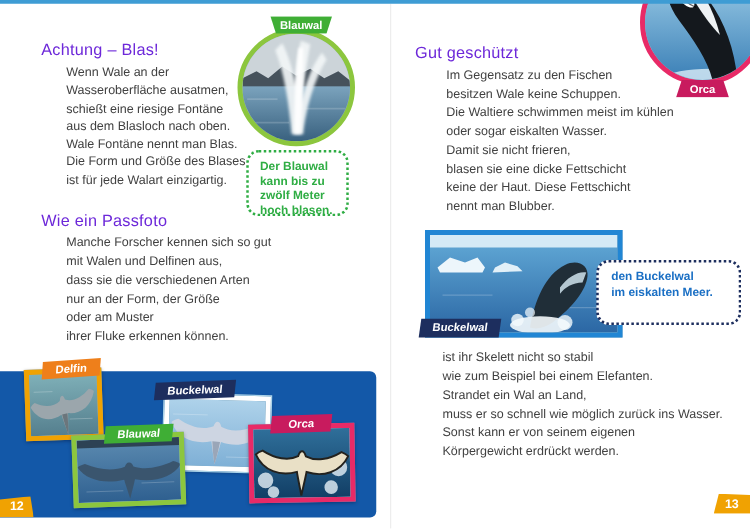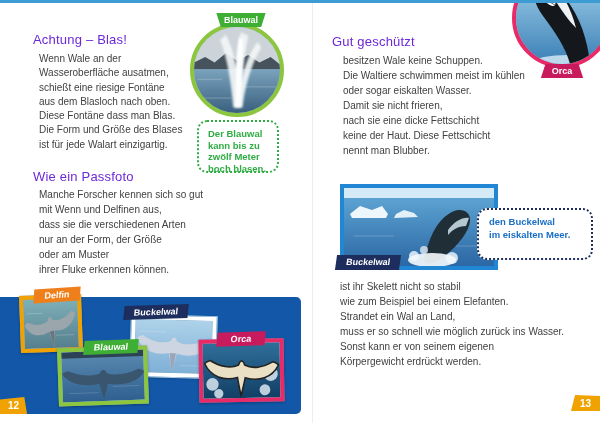--- a/index.html
+++ b/index.html
@@ -3,21 +3,21 @@
 <meta charset="utf-8">
 <style>
   html,body{margin:0;padding:0;background:#ffffff;}
   .page{position:relative;width:600px;height:423px;background:#ffffff;overflow:hidden;
         font-family:"Liberation Sans",sans-serif;}
   .top-strip{position:absolute;left:0;top:0;width:600px;height:3px;background:#3e9cd4;z-index:9;}
   .gutter{position:absolute;left:312px;top:3px;width:1px;height:420px;background:rgba(0,0,0,0.07);}
   .heading{position:absolute;margin:0;font-size:13px;font-weight:normal;color:#6d28d9;
            letter-spacing:.2px;white-space:nowrap;}
   .para{position:absolute;font-size:10px;color:#414141;}
-  .para div{white-space:nowrap;}
+  .para div{white-space:nowrap;margin-left:14px;}
   .badge{position:absolute;color:#ffffff;font-weight:bold;font-size:9px;line-height:14px;
          height:14px;text-align:center;white-space:nowrap;z-index:6;}
   .trap-down{clip-path:polygon(6% 0,94% 0,86% 100%,14% 100%);}
   .trap-up{clip-path:polygon(14% 0,86% 0,96% 100%,4% 100%);}
   .skew{transform:skewX(-8deg);}
   .circle-frame{position:absolute;box-sizing:border-box;border-radius:50%;border:4px solid #8cc63e;
                 overflow:hidden;background:#9db8c8;z-index:4;}
   .circle-frame svg,.frame svg{display:block;width:100%;height:100%;}
   .frame{position:absolute;box-sizing:border-box;overflow:hidden;background:#7aa8c4;
          box-shadow:0 1px 3px rgba(0,0,30,.35);}
@@ -38,30 +38,30 @@
   <div class="top-strip"></div>
   <div class="gutter"></div>
 
   <h2 class="heading" style="left:33px;top:32px">Achtung – Blas!</h2>
 
   <div class="para" style="left:39px;top:52px;line-height:14.3px">
     <div>Wenn Wale an der</div>
     <div>Wasseroberfläche ausatmen,</div>
     <div>schießt eine riesige Fontäne</div>
     <div>aus dem Blasloch nach oben.</div>
-    <div>Diese Fontäne dass man Blas.</div>
+    <div>Wale Fontäne nennt man Blas.</div>
     <div>Die Form und Größe des Blases</div>
     <div>ist für jede Walart einzigartig.</div>
   </div>
 
   <h2 class="heading" style="left:33px;top:169px">Wie ein Passfoto</h2>
 
   <div class="para" style="left:39px;top:187px;line-height:15px">
     <div>Manche Forscher kennen sich so gut</div>
-    <div>mit Wenn und Delfinen aus,</div>
+    <div>mit Walen und Delfinen aus,</div>
     <div>dass sie die verschiedenen Arten</div>
     <div>nur an der Form, der Größe</div>
     <div>oder am Muster</div>
     <div>ihrer Fluke erkennen können.</div>
   </div>
 
   <div class="circle-frame" style="left:190px;top:23px;width:94px;height:94px">
     <svg viewBox="0 0 92 92" preserveAspectRatio="xMidYMid slice">
       <defs>
         <linearGradient id="g-sea1" x1="0" y1="0" x2="0" y2="1">
@@ -184,25 +184,26 @@
   <div class="badge skew" style="left:124px;top:305px;width:64px;background:#1d2e5e;transform:skewX(-8deg) rotate(-2deg)">Buckelwal</div>
   <div class="badge skew" style="left:84px;top:340px;width:54px;background:#3fae35;transform:skewX(-8deg) rotate(-2deg)">Blauwal</div>
   <div class="badge skew" style="left:217px;top:332px;width:48px;background:#c81b5e;transform:skewX(-8deg) rotate(-2deg)">Orca</div>
 
   <div class="page-tab" style="left:0;top:397px;width:27px;height:17px;line-height:18px;
        clip-path:polygon(0 15%,90% 0,100% 100%,0 100%)">12</div>
 
   <h2 class="heading" style="left:332px;top:34px">Gut geschützt</h2>
 
   <div class="para" style="left:343px;top:53px;line-height:15px">
+    <div>Im Gegensatz zu den Fischen</div>
     <div>besitzen Wale keine Schuppen.</div>
     <div>Die Waltiere schwimmen meist im kühlen</div>
     <div>oder sogar eiskalten Wasser.</div>
     <div>Damit sie nicht frieren,</div>
-    <div>nach sie eine dicke Fettschicht</div>
+    <div>blasen sie eine dicke Fettschicht</div>
     <div>keine der Haut. Diese Fettschicht</div>
     <div>nennt man Blubber.</div>
   </div>
 
   <div class="circle-frame" style="left:512px;top:-32px;width:100px;height:100px;border-color:#e82a67;z-index:4">
     <svg viewBox="0 0 92 92" preserveAspectRatio="xMidYMid slice">
       <defs>
           <linearGradient id="g-ow" x1="0" y1="0" x2="0" y2="1">
         <stop offset="0" stop-color="#a6d4ec"></stop>
             <stop offset="1" stop-color="#3a7fb6"></stop>

